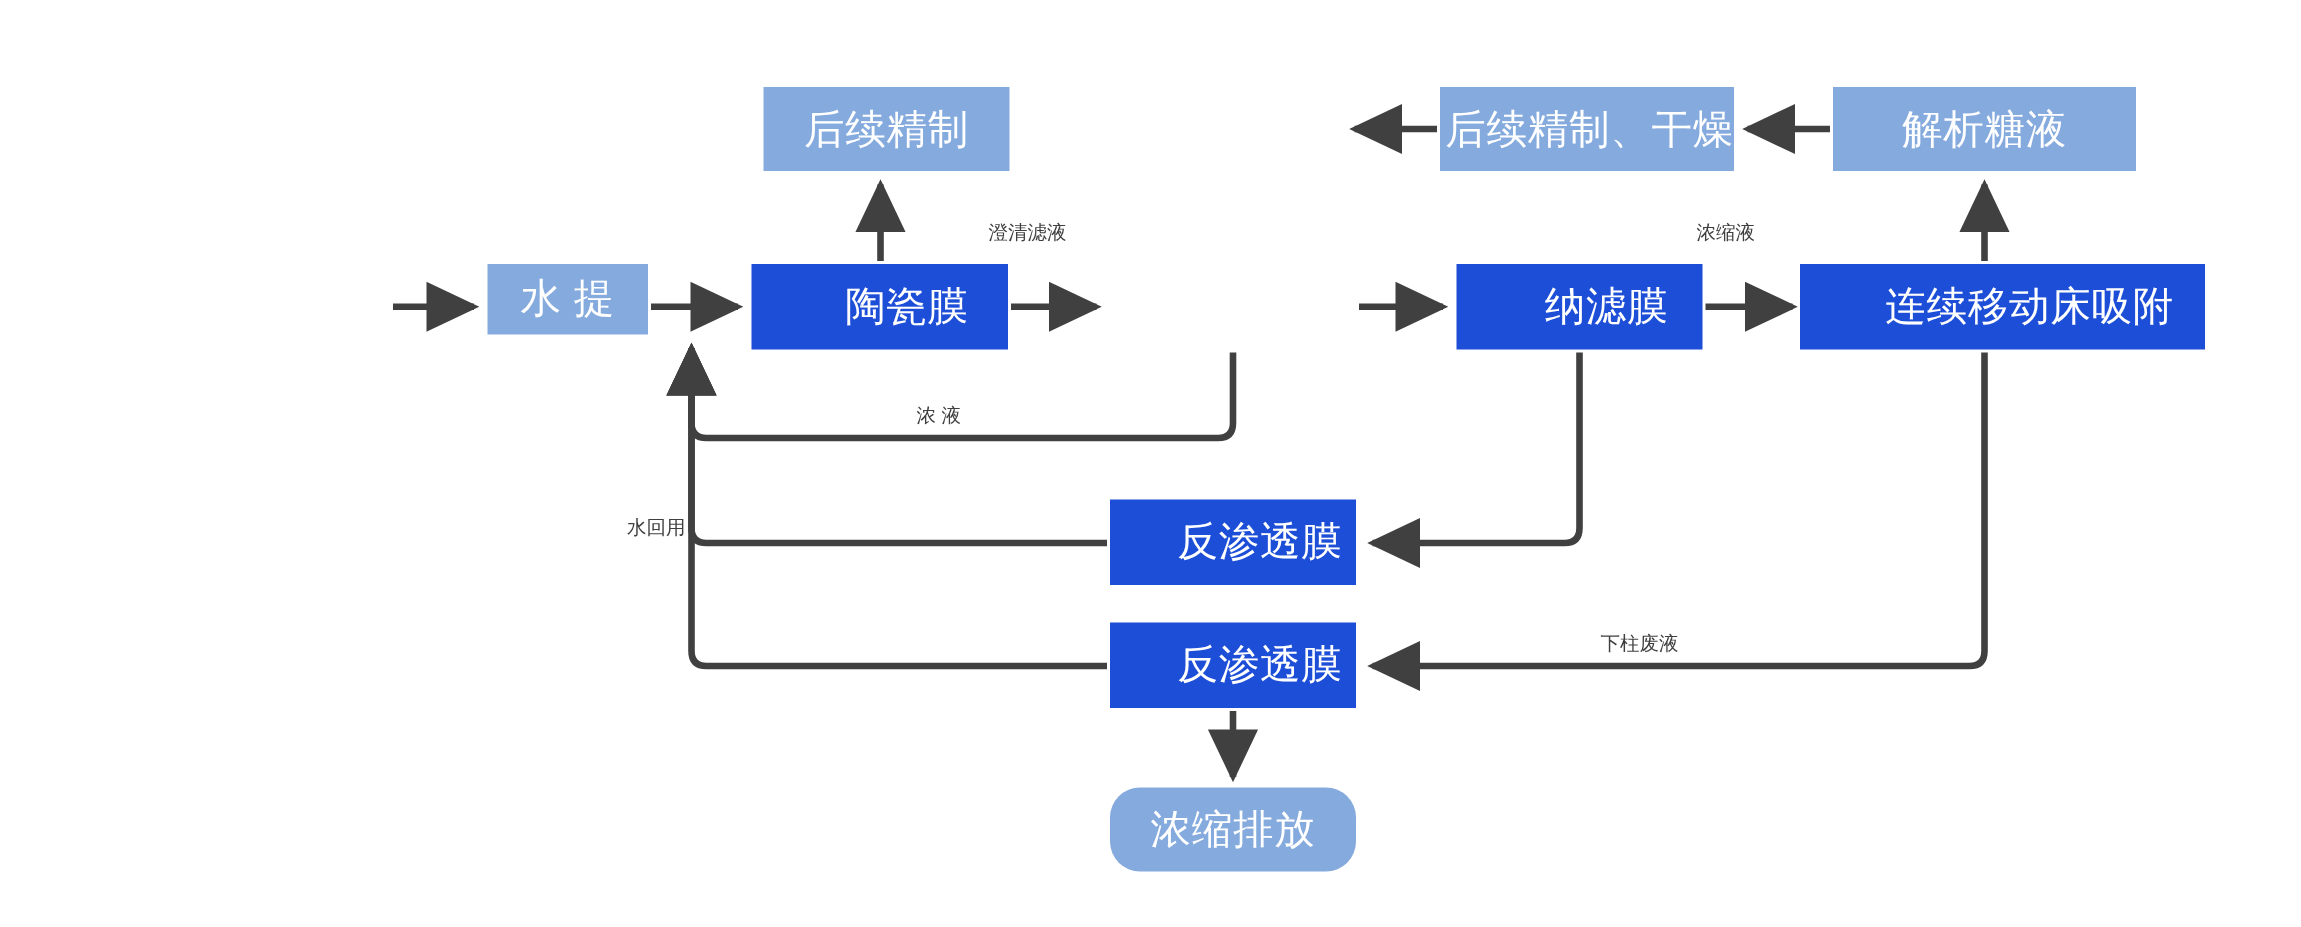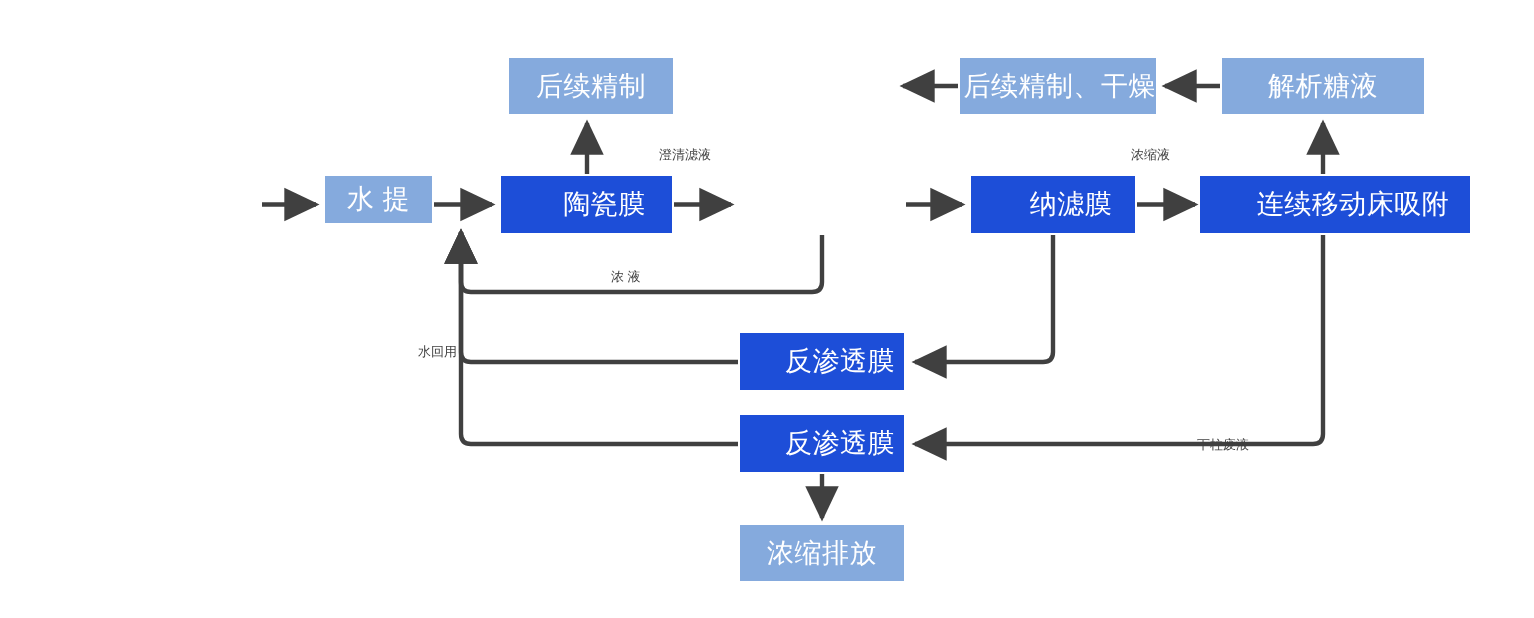--- a/index.html
+++ b/index.html
@@ -97,27 +97,27 @@
 
 
   <div class="node dark" style="left:740px;top:333px;width:164px;height:57px;">
     <span>反渗透膜</span>
   </div>
 
   <div class="node dark" style="left:740px;top:415px;width:164px;height:57px;">
     <span>反渗透膜</span>
   </div>
 
-  <div class="node light" style="left:740px;top:525px;width:164px;height:56px;">
+  <div class="node light" style="left:740px;top:525px;width:164px;height:56px;border-radius:20px;">
     <span>浓缩排放</span>
   </div>
 
   <div class="edge-label" style="left:659px;top:148px;">澄清滤液</div>
 
   <div class="edge-label" style="left:1131px;top:148px;">浓缩液</div>
 
   <div class="edge-label" style="left:611px;top:270px;">浓 液</div>
 
   <div class="edge-label" style="left:386px;top:345px;margin-left:32px;">水回用</div>
 
-  <div class="edge-label" style="left:1197px;top:422px;margin-top:16px;">下柱废液</div>
+  <div class="edge-label" style="left:1067px;top:422px;">下柱废液</div>
 
 </div>
 
 </body></html>

